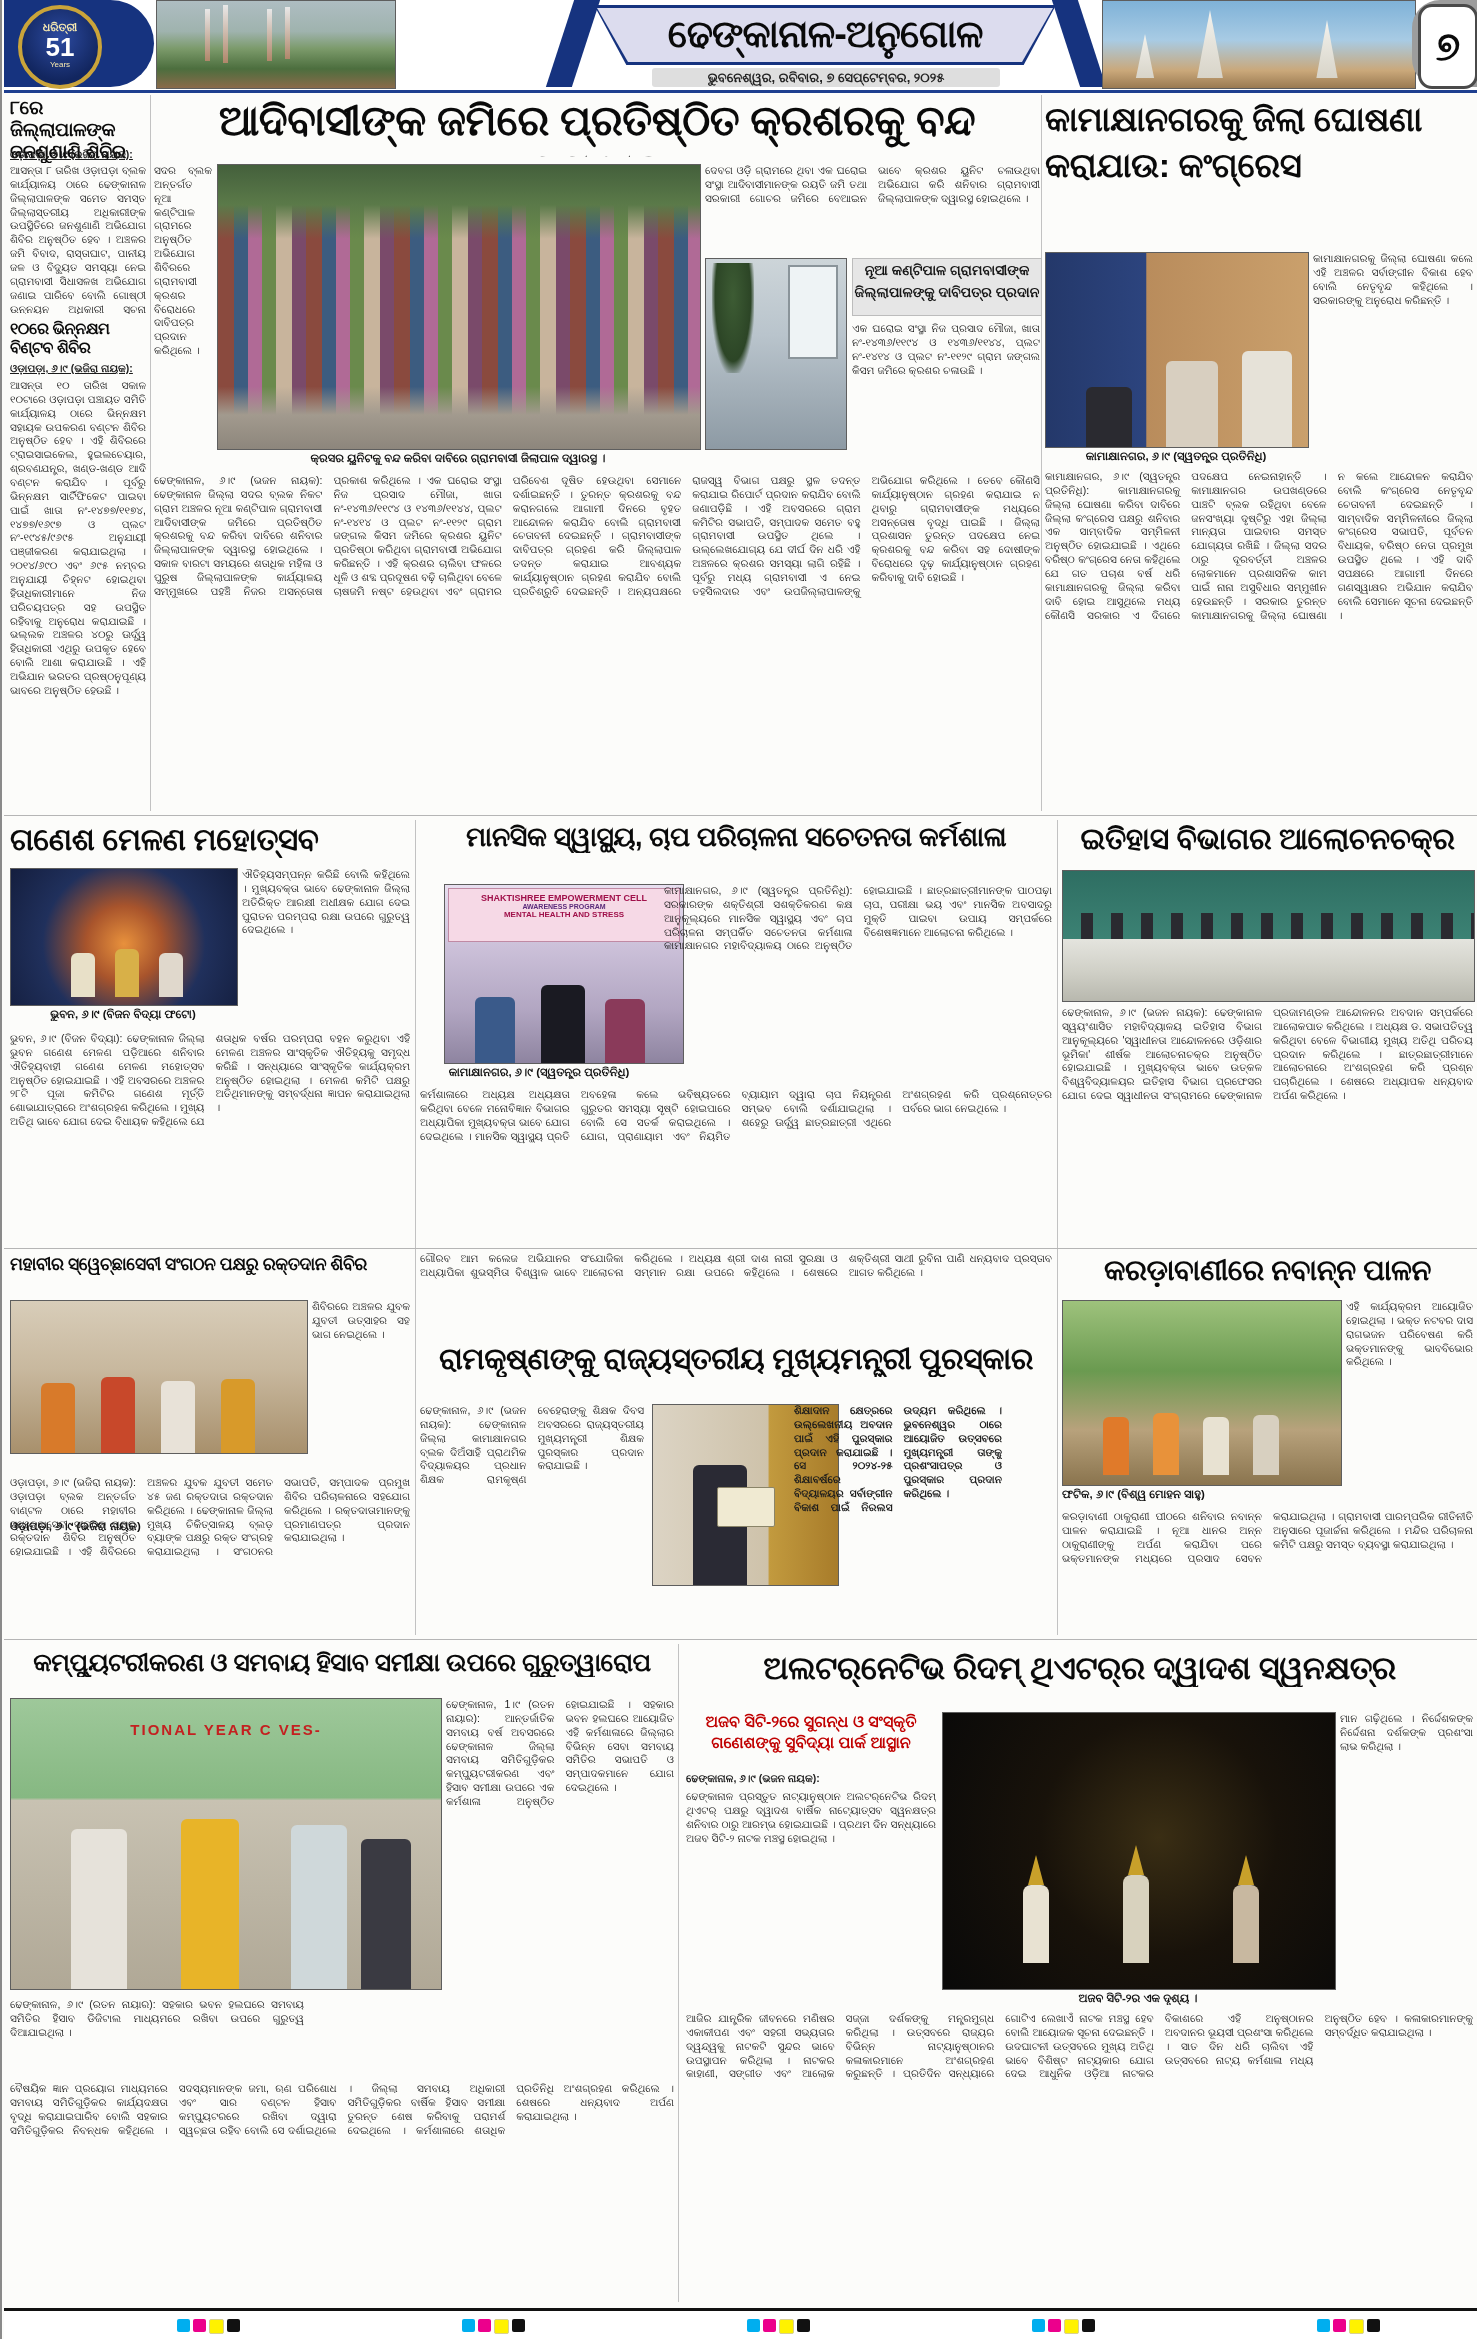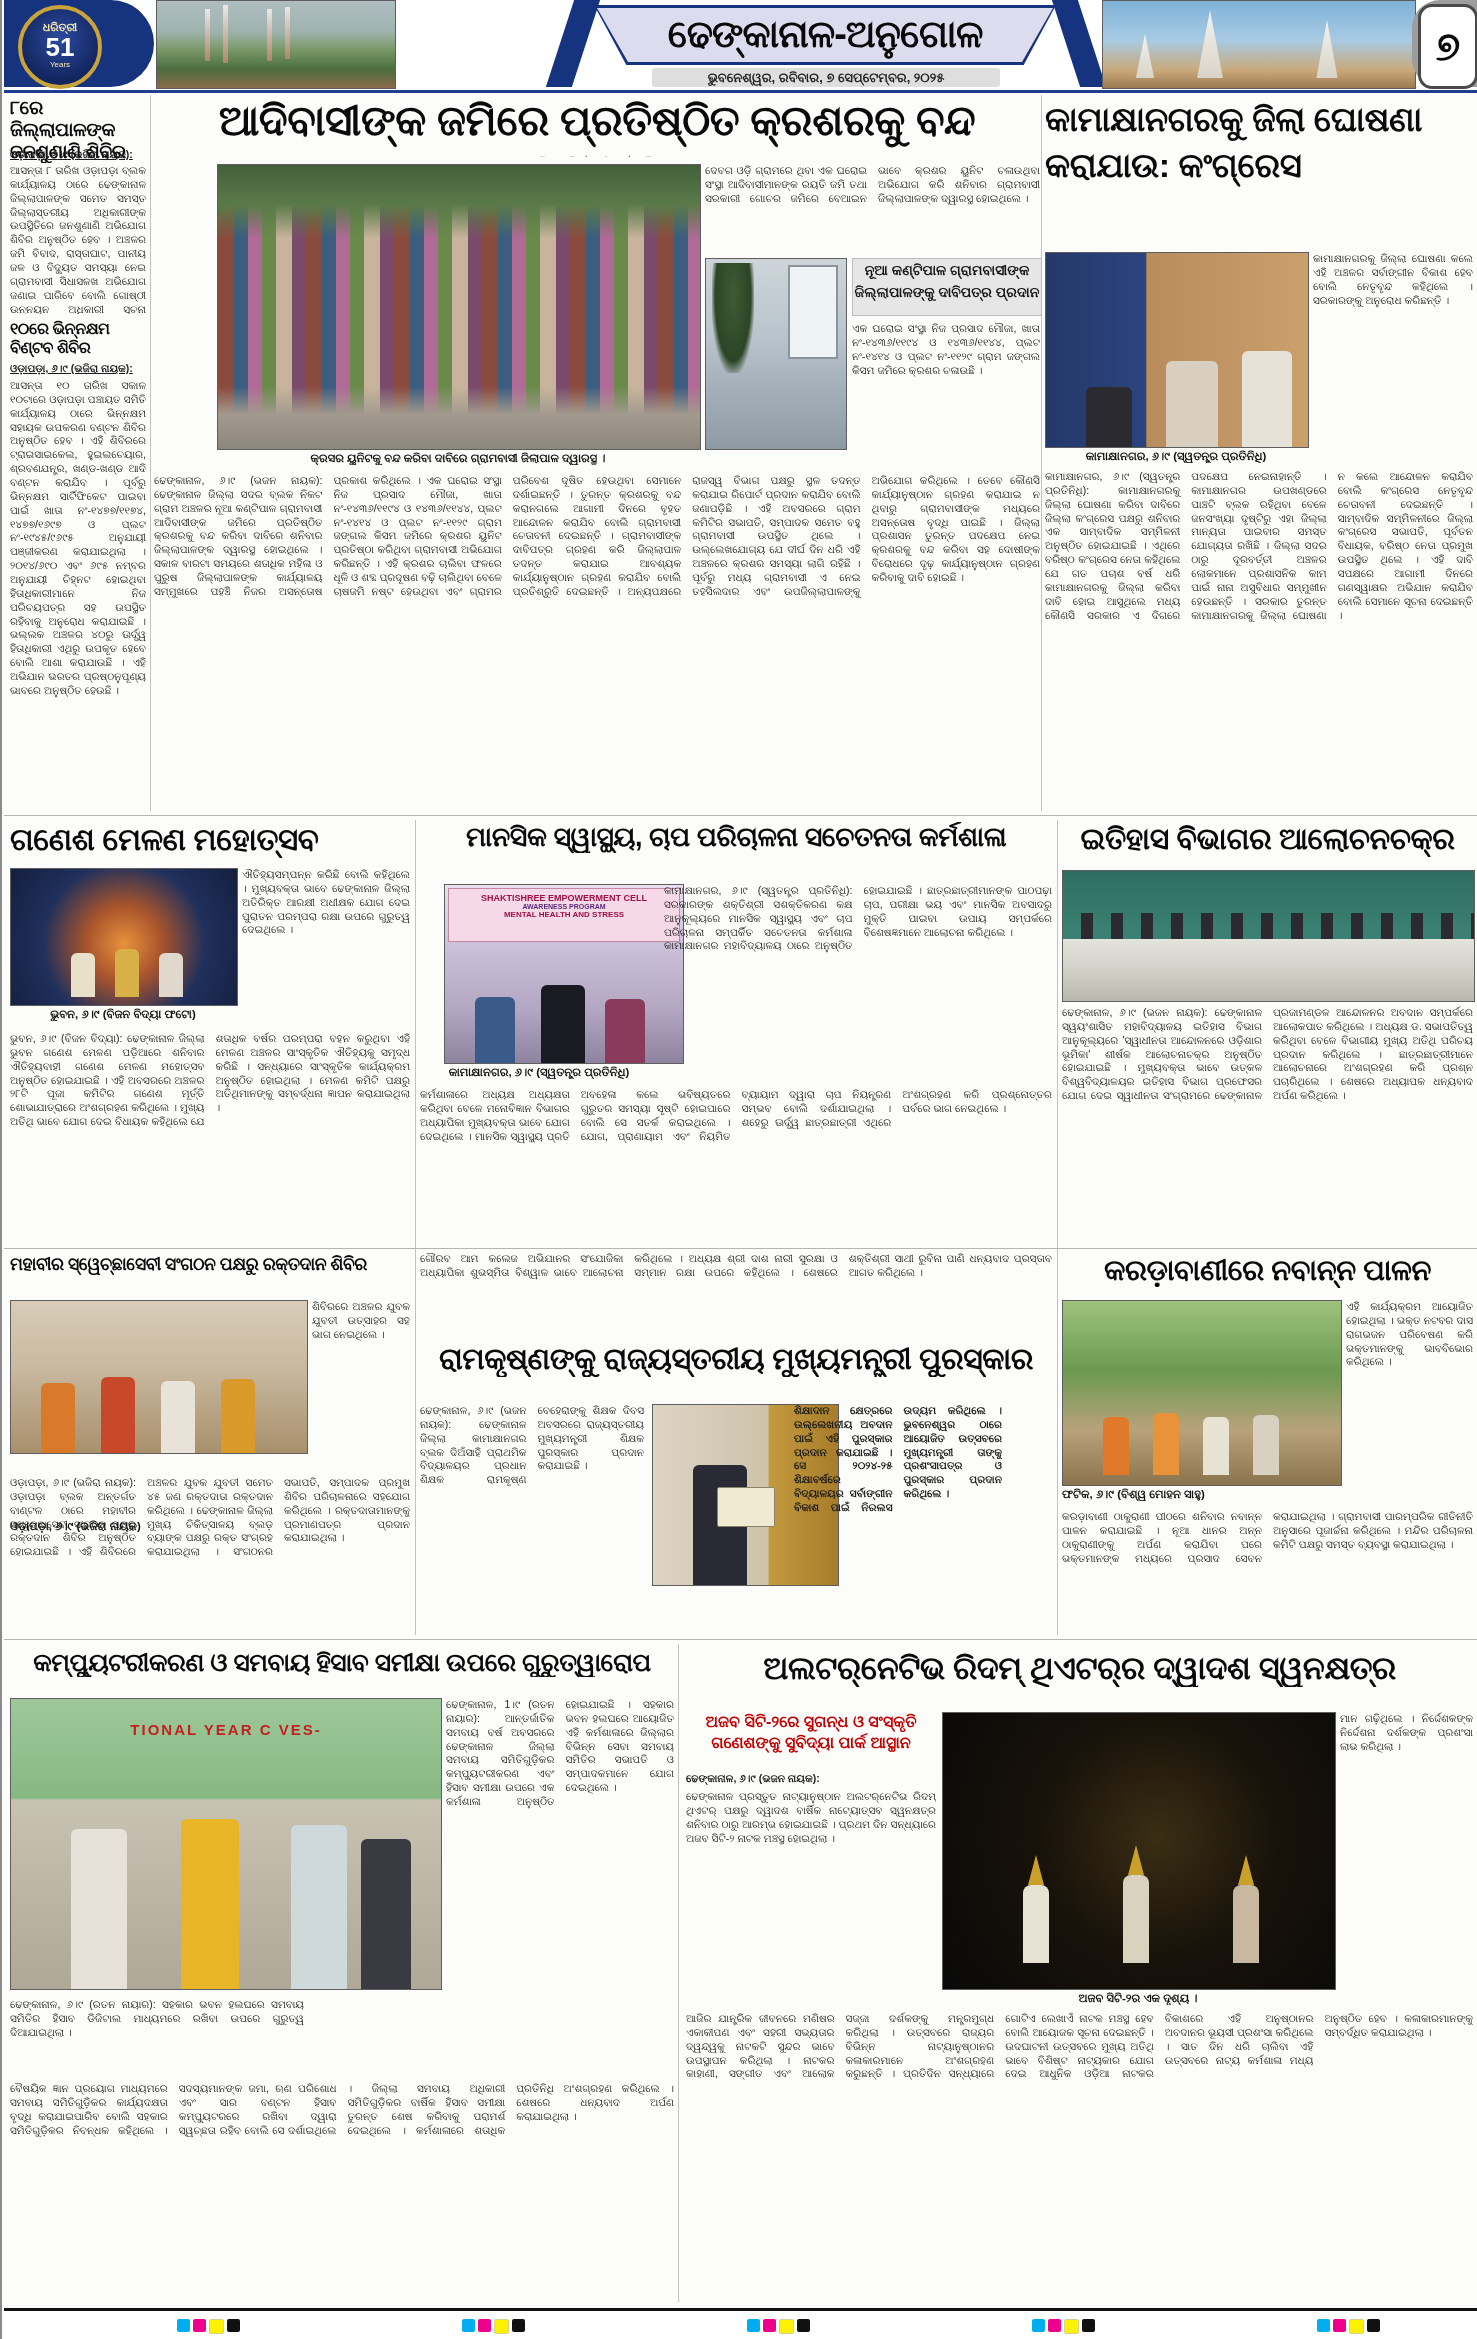--- a/index.html
+++ b/index.html
@@ -129,20 +129,21 @@
 
   <div class="abs hl" style="left:8px;top:97px;width:136px;font-size:19px;">୮ରେ ଜିଲ୍ଲାପାଳଙ୍କ ଜନଶୁଣାଣି ଶିବିର</div>
   <div class="abs bt byline-u" style="left:8px;top:148px;width:136px;">ଓଡ଼ାପଡ଼ା, ୬।୯ (ଭଜିରା ନାୟକ):</div>
   <div class="abs bt" style="left:8px;top:164px;width:136px;height:150px;">ଆସନ୍ତା ୮ ତାରିଖ ଓଡ଼ାପଡ଼ା ବ୍ଲକ କାର୍ଯ୍ୟାଳୟ ଠାରେ ଢେଙ୍କାନାଳ ଜିଲ୍ଲାପାଳଙ୍କ ସମେତ ସମସ୍ତ ଜିଲ୍ଲାସ୍ତରୀୟ ଅଧିକାରୀଙ୍କ ଉପସ୍ଥିତିରେ ଜନଶୁଣାଣି ଅଭିଯୋଗ ଶିବିର ଅନୁଷ୍ଠିତ ହେବ । ଅଞ୍ଚଳର ଜମି ବିବାଦ, ରାସ୍ତାଘାଟ, ପାନୀୟ ଜଳ ଓ ବିଦ୍ୟୁତ ସମସ୍ୟା ନେଇ ଗ୍ରାମବାସୀ ସିଧାସଳଖ ଅଭିଯୋଗ ଜଣାଇ ପାରିବେ ବୋଲି ଗୋଷ୍ଠୀ ଉନ୍ନୟନ ଅଧିକାରୀ ସୂଚନା ଦେଇଛନ୍ତି ।</div>
 
   <div class="abs hl" style="left:8px;top:320px;width:136px;font-size:16px;">୧୦ରେ ଭିନ୍ନକ୍ଷମ ବିଣ୍ଟବ ଶିବିର</div>
   <div class="abs bt byline-u" style="left:8px;top:362px;width:136px;">ଓଡ଼ାପଡ଼ା, ୬।୯ (ଭଜିରା ନାୟକ):</div>
   <div class="abs bt" style="left:8px;top:379px;width:136px;height:430px;">ଆସନ୍ତା ୧୦ ତାରିଖ ସକାଳ ୧୦ଟାରେ ଓଡ଼ାପଡ଼ା ପଞ୍ଚାୟତ ସମିତି କାର୍ଯ୍ୟାଳୟ ଠାରେ ଭିନ୍ନକ୍ଷମ ସହାୟକ ଉପକରଣ ବଣ୍ଟନ ଶିବିର ଅନୁଷ୍ଠିତ ହେବ । ଏହି ଶିବିରରେ ଟ୍ରାଇସାଇକେଲ, ହୁଇଲଚେୟାର, ଶ୍ରବଣଯନ୍ତ୍ର, ଖଣ୍ଡ-ଖଣ୍ଡ ଆଦି ବଣ୍ଟନ କରାଯିବ । ପୂର୍ବରୁ ଭିନ୍ନକ୍ଷମ ସାର୍ଟିଫିକେଟ ପାଇବା ପାଇଁ ଖାତା ନଂ-୧୪୭୭/୧୧୭୪, ୧୪୭୭/୧୬୯୭ ଓ ପ୍ଲଟ ନଂ-୧୯୪୫/୯୬୯୫ ଅନୁଯାୟୀ ପଞ୍ଜୀକରଣ କରାଯାଇଥିଲା । ୨୦୧୪/୬୯୦ ଏବଂ ୬୯୫ ନମ୍ବର ଅନୁଯାୟୀ ଚିହ୍ନଟ ହୋଇଥିବା ହିତାଧିକାରୀମାନେ ନିଜ ପରିଚୟପତ୍ର ସହ ଉପସ୍ଥିତ ରହିବାକୁ ଅନୁରୋଧ କରାଯାଇଛି । ଭଲ୍ଲକ ଅଞ୍ଚଳର ୪୦ରୁ ଊର୍ଦ୍ଧ୍ୱ ହିତାଧିକାରୀ ଏଥିରୁ ଉପକୃତ ହେବେ ବୋଲି ଆଶା କରାଯାଉଛି । ଏହି ଅଭିଯାନ ଭରତର ପ୍ରଷ୍ଠନୁପୂଣ୍ୟ ଭାବରେ ଅନୁଷ୍ଠିତ ହେଉଛି ।</div>
 
   <div class="abs hl" style="left:152px;top:97px;width:886px;height:60px;font-size:42px;text-align:center;">ଆଦିବାସୀଙ୍କ ଜମିରେ ପ୍ରତିଷ୍ଠିତ କ୍ରଶରକୁ ବନ୍ଦ କରାଯାଉ</div>
+  <div class="abs bt" style="left:152px;top:164px;width:58px;height:283px;">ସଦର ବ୍ଲକ ଅନ୍ତର୍ଗତ ନୂଆ କଣ୍ଟିପାଳ ଗ୍ରାମରେ ଅନୁଷ୍ଠିତ ଅଭିଯୋଗ ଶିବିରରେ ଗ୍ରାମବାସୀ କ୍ରଶର ବିରୋଧରେ ଦାବିପତ୍ର ପ୍ରଦାନ କରିଥିଲେ ।</div>
   <div class="abs photo ph-crowd" style="left:215px;top:164px;width:482px;height:284px;"></div>
   <div class="abs cap" style="left:215px;top:452px;width:482px;">କ୍ରସର ୟୁନିଟକୁ ବନ୍ଦ କରିବା ଦାବିରେ ଗ୍ରାମବାସୀ ଜିଲାପାଳ ଦ୍ୱାରସ୍ଥ ।</div>
   <div class="abs bt cols2" style="left:703px;top:164px;width:335px;height:88px;">ଦେବଗ ଓଡ଼ି ଗ୍ରାମରେ ଥିବା ଏକ ଘରୋଇ ସଂସ୍ଥା ଆଦିବାସୀମାନଙ୍କ ରୟତି ଜମି ତଥା ସରକାରୀ ଗୋଚର ଜମିରେ ବେଆଇନ ଭାବେ କ୍ରଶର ୟୁନିଟ ଚଳାଉଥିବା ଅଭିଯୋଗ କରି ଶନିବାର ଗ୍ରାମବାସୀ ଜିଲ୍ଲାପାଳଙ୍କ ଦ୍ୱାରସ୍ଥ ହୋଇଥିଲେ ।</div>
   <div class="abs photo ph-memo" style="left:703px;top:258px;width:140px;height:190px;">
     <div class="win"></div>
     <div class="plant"></div>
   </div>
   <div class="abs graybox" style="left:850px;top:258px;width:188px;height:56px;font-size:14px;line-height:1.6;">
     <span>ନୂଆ କଣ୍ଟିପାଳ ଗ୍ରାମବାସୀଙ୍କ</span><br>
     <span>ଜିଲ୍ଲାପାଳଙ୍କୁ ଦାବିପତ୍ର ପ୍ରଦାନ</span>

